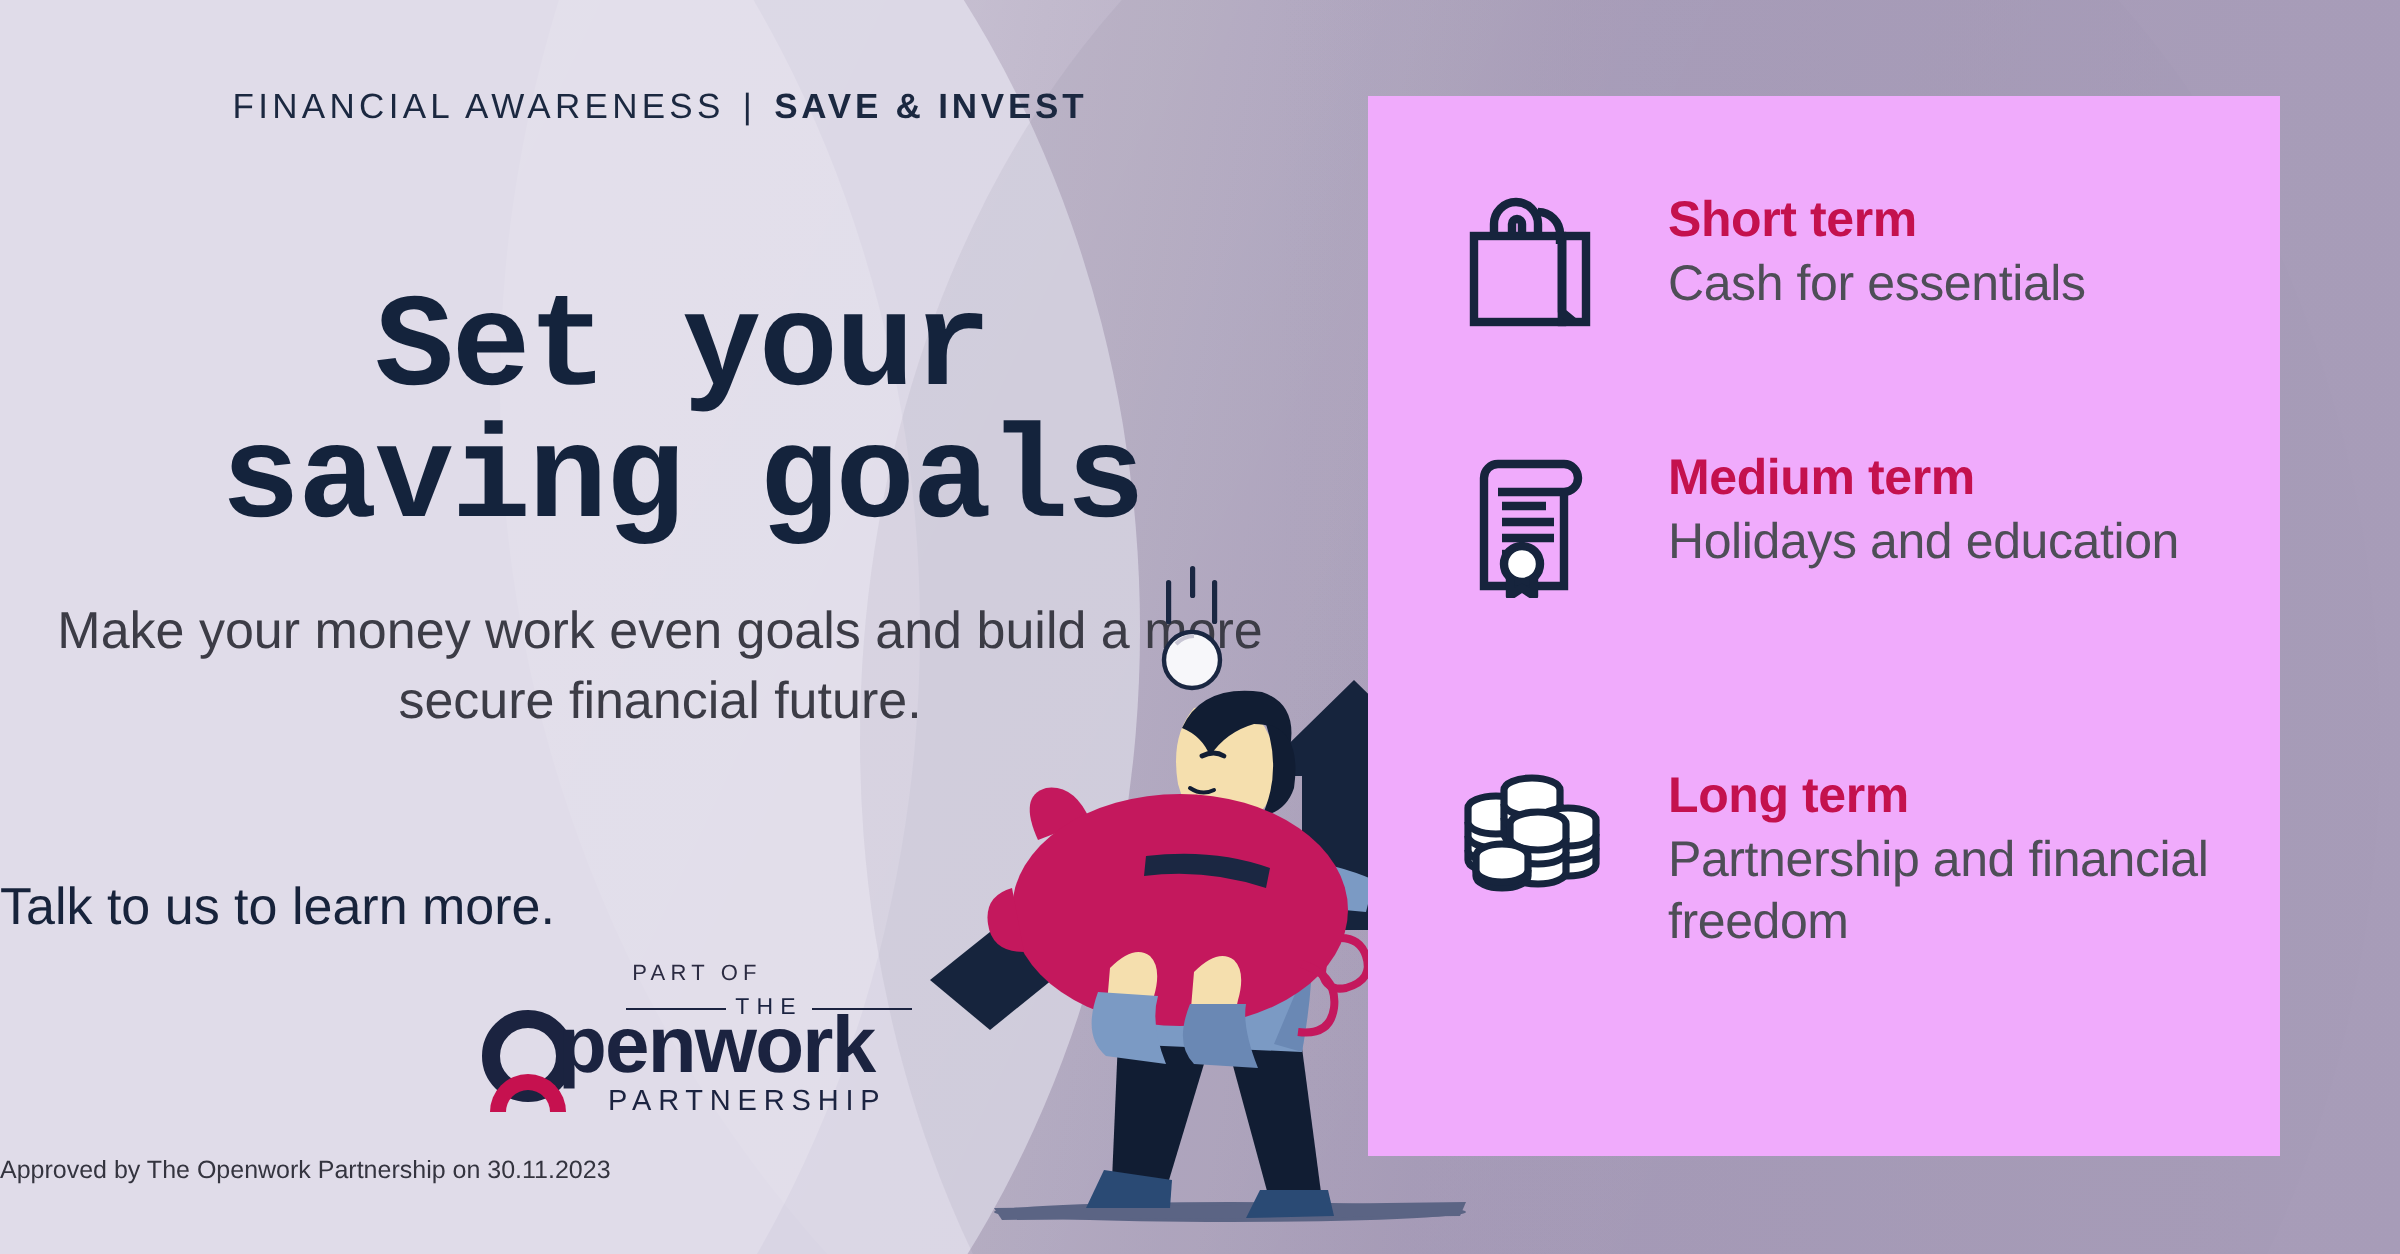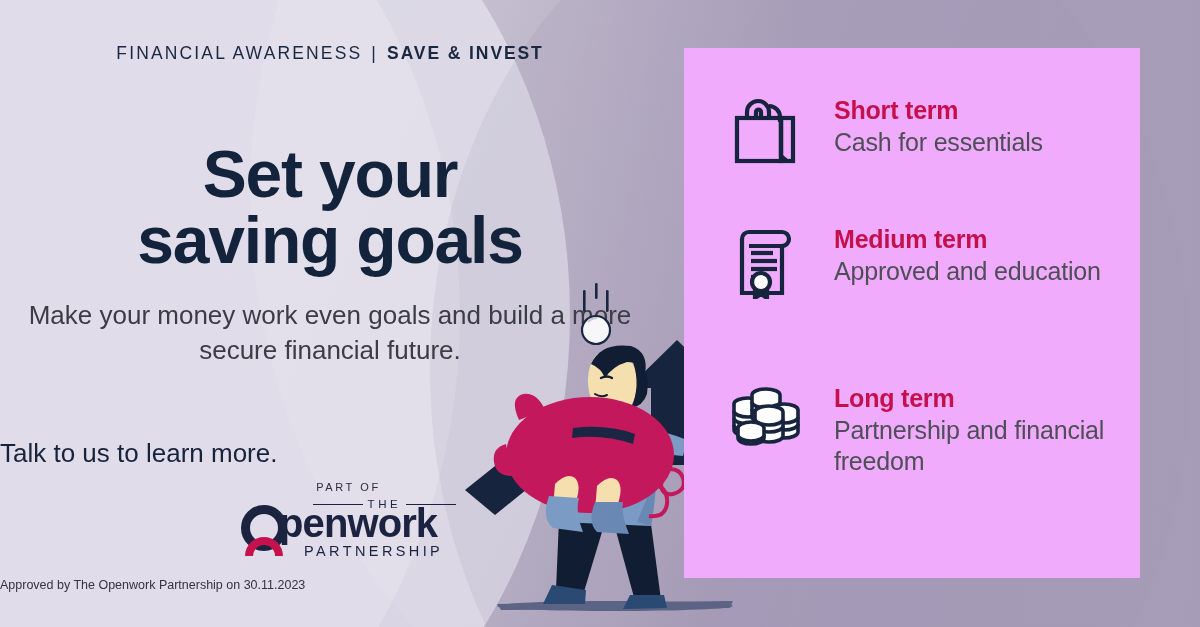--- a/index.html
+++ b/index.html
@@ -62,23 +62,23 @@
     text-align:center;
     font-size:17.5px;letter-spacing:2.15px;
     color:#1b2840;
     white-space:nowrap;
   }
   .eyebrow .light{font-weight:400;}
   .eyebrow .bar{font-weight:400;margin:0 2px;}
   .eyebrow .bold{font-weight:700;letter-spacing:1.9px;}
 
   .headline{
-    position:absolute;top:98px;left:0;width:660px;
+    position:absolute;top:98px;left:11px;width:660px;
     text-align:center;
-    font-family:Liberation Sans, sans-serif;
+    font-family:Liberation Mono, monospace;
     font-weight:700;
     font-size:66px;line-height:.99;
     letter-spacing:-1.2px;
     color:#14233c;
   }
   .headline .l2{display:block;}
 
   .body-copy{
     position:absolute;top:272px;left:0;width:660px;
     text-align:center;
@@ -310,21 +310,21 @@
           <path d="M17 26 h22"></path>
           <path d="M17 34 h26"></path>
           <path d="M17 42 h26"></path>
           <path d="M17 50 h14"></path>
           <circle cx="27" cy="55" r="9" fill="#ffffff"></circle>
           <path d="M21 62 v9 l6 -4 l6 4 v-9" stroke-linejoin="round"></path>
         </svg>
       </div>
       <div class="goal-text">
         <div class="goal-title">Medium term</div>
-        <div class="goal-sub">Approved and education</div>
+        <div class="goal-sub">Holidays and education</div>
       </div>
     </div>
 
     <div class="goal goal-3">
       <div class="goal-icon">
         <svg width="70" height="62" viewBox="0 0 70 62" fill="#ffffff" stroke="#16243d" stroke-width="3.6">
 
           <path d="M4 18 a14 6 0 0 1 28 0 v26 a14 6 0 0 1 -28 0 Z"></path>
           <path d="M4 25 a14 6 0 0 0 28 0 M4 32 a14 6 0 0 0 28 0 M4 39 a14 6 0 0 0 28 0"></path>
 

